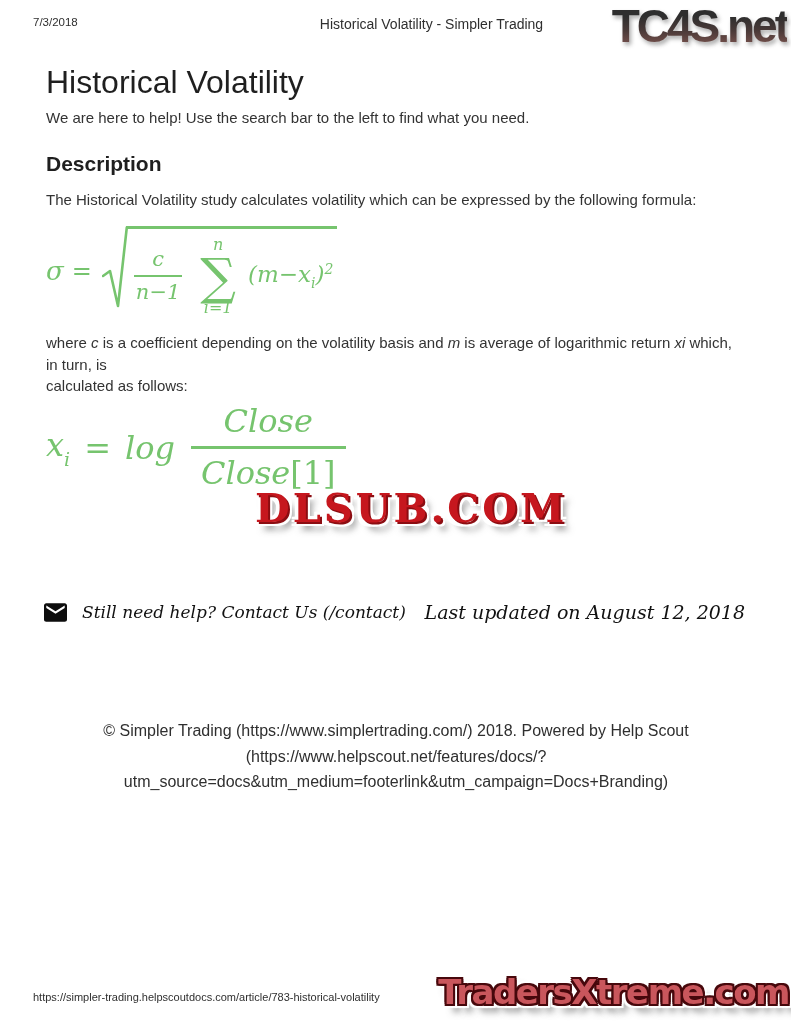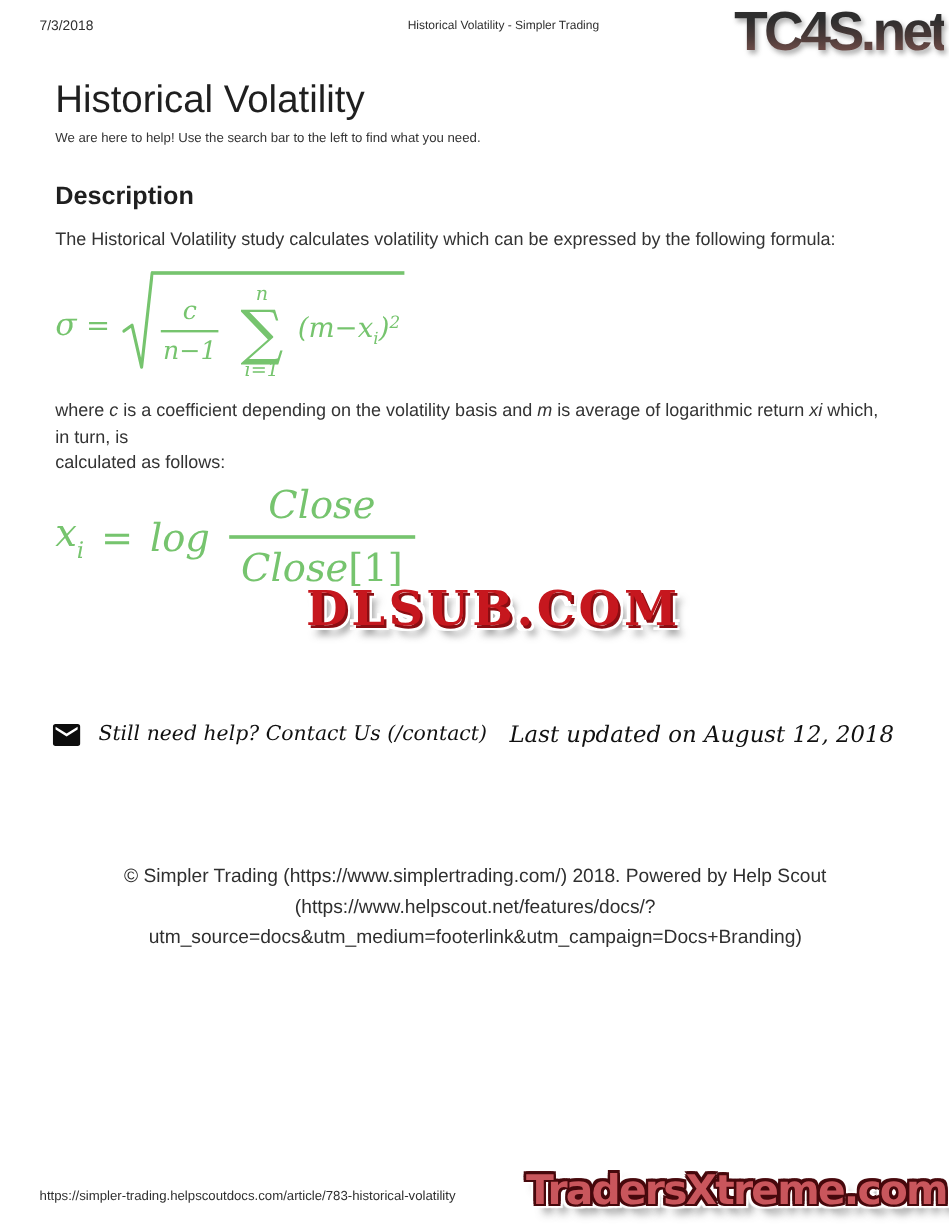--- a/index.html
+++ b/index.html
@@ -2,22 +2,22 @@
 <html><head>
 <meta charset="utf-8">
 <style>
   * { margin:0; padding:0; box-sizing:border-box; }
   html,body { width:791px; height:1024px; background:#ffffff; overflow:hidden;
               font-family:"Liberation Sans", sans-serif; color:#2b2b2b; }
   #page { position:relative; width:791px; height:1024px; background:#fff; }
 
   
   .print-date { position:absolute; left:33px; top:16px; font-size:11.5px; color:#2f2f2f; }
-  .print-title { position:absolute; left:64px; top:16px; width:711px; text-align:center;
-                 font-size:10px; color:#2f2f2f; }
+  .print-title { position:absolute; left:76px; top:16px; width:711px; text-align:center;
+                 font-size:14px; color:#2f2f2f; }
   .source-url { position:absolute; left:33px; top:991px; font-size:11px; color:#2f2f2f; }
 
   
   .wm-tc4s { position:absolute; top:2px; right:4px; font-size:46px; line-height:48px;
              font-weight:bold; letter-spacing:-3px;
              background:linear-gradient(to bottom, #2e2e2e 30%, #4a3a38 60%, #7d544f 95%);
              -webkit-background-clip:text; background-clip:text; color:transparent;
              filter:drop-shadow(2px 3px 2px rgba(70,70,70,0.45)); }
   .wm-dlsub { position:absolute; left:255px; top:484px;
               font-family:"DejaVu Serif", serif; font-weight:bold; font-size:40px;
@@ -32,21 +32,21 @@
                 letter-spacing:-1.5px; color:#c9565c;
                 text-shadow:
                   -2px 0 0 #47080c, 2px 0 0 #47080c, 0 -2px 0 #47080c, 0 2px 0 #47080c,
                   -2px -2px 0 #47080c, 2px -2px 0 #47080c, -2px 2px 0 #47080c, 2px 2px 0 #47080c,
                   -4px 0 1px #ffffff, 4px 0 1px #ffffff, 0 -4px 1px #ffffff, 0 4px 1px #ffffff,
                   -4px 4px 1px #ffffff, 4px -4px 1px #ffffff, -4px -4px 1px #ffffff, 4px 4px 1px #ffffff,
                   7px 8px 7px rgba(90,90,90,0.7); }
 
   
   .h1 { position:absolute; left:46px; top:64px; font-size:32px; font-weight:400; color:#1f1f1f;text-align:right; }
-  .intro { position:absolute; left:46px; top:109px; font-size:11px; color:#333; }
+  .intro { position:absolute; left:46px; top:109px; font-size:15px; color:#333; }
   .h2 { position:absolute; left:46px; top:152px; font-size:21px; font-weight:bold; color:#1f1f1f; }
   .desc { position:absolute; left:46px; top:191px; font-size:15px; color:#333; }
   .where { position:absolute; left:46px; top:332px; font-size:15px; color:#333; line-height:21.5px;
            width:700px; }
   .where i { font-style:italic; }
 
   
   .formula { color:#76c46e; font-family:"DejaVu Serif", serif; font-style:italic; }
   .f1 { position:absolute; left:46px; top:226px; display:flex; align-items:center; }
   .f1 .lhs { font-size:26px; }

